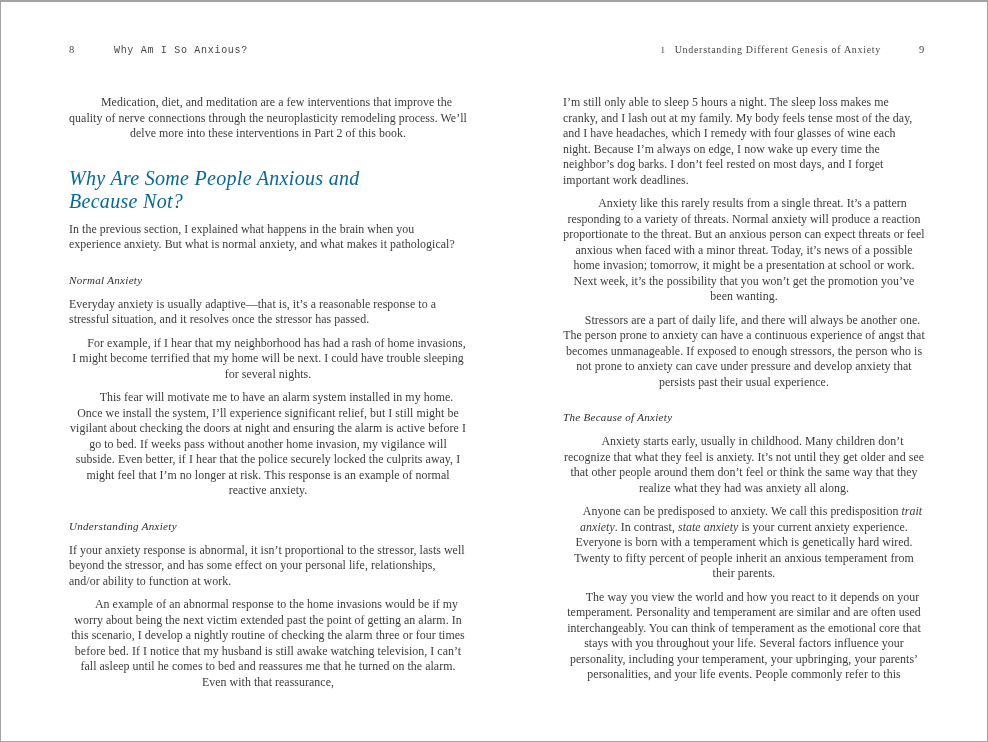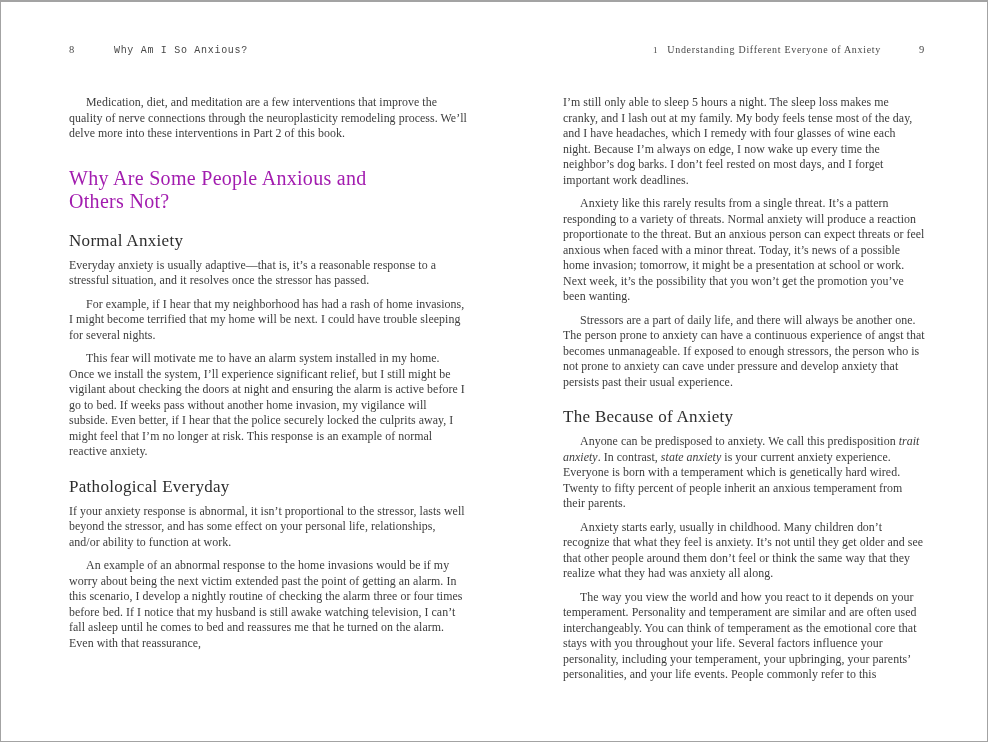--- a/index.html
+++ b/index.html
@@ -44,78 +44,81 @@
 
   .page-body p {
     font-size: 11.9px;
     line-height: 15.5px;
     margin: 8px 0 0 0;
     letter-spacing: 0.05px;
     color: #3c3c3c;
     text-align: left;
   }
   .page-body p:first-child { margin-top: 0; }
-  .page-body p.indent { text-indent: 17px; }
+  .page-body p.indent { text-indent: 17px; text-align: center; }
   .page-body p em { font-style: italic; }
 
   h1.section-heading {
     font-weight: 400;
     font-size: 20px;
     line-height: 23.5px;
-    color: #a21caf;
+    color: #0369a1;
     letter-spacing: 0.3px;
     margin: 25px 0 7px 0;
+    font-style: italic;
   }
   h1.section-heading .h-line { display: block; }
 
   h2.subsection-heading {
     font-weight: 400;
-    font-size: 17px;
+    font-size: 11px;
     line-height: 18px;
     color: #2d2d2d;
     letter-spacing: 0.3px;
     margin: 18px 0 4px 0;
+    font-style: italic;
   }
 </style>
 </head>
 <body>
 
 <div class="canvas">
 
   <section class="page page-left">
     <header class="running-head rh-left">
       <span class="folio">8</span>
       <span class="rh-title">Why Am I So Anxious?</span>
     </header>
     <div class="page-body">
       <p class="indent">Medication, diet, and meditation are a few interventions that improve the quality of nerve connections through the neuroplasticity remodeling process. We’ll delve more into these interventions in Part 2 of this book.</p>
       <h1 class="section-heading">
         <span class="h-line">Why Are Some People Anxious and</span>
-        <span class="h-line">Others Not?</span>
+        <span class="h-line">Because Not?</span>
       </h1>
+      <p>In the previous section, I explained what happens in the brain when you experience anxiety. But what is normal anxiety, and what makes it pathological?</p>
       <h2 class="subsection-heading">Normal Anxiety</h2>
       <p>Everyday anxiety is usually adaptive—that is, it’s a reasonable response to a stressful situation, and it resolves once the stressor has passed.</p>
       <p class="indent">For example, if I hear that my neighborhood has had a rash of home invasions, I might become terrified that my home will be next. I could have trouble sleeping for several nights.</p>
       <p class="indent">This fear will motivate me to have an alarm system installed in my home. Once we install the system, I’ll experience significant relief, but I still might be vigilant about checking the doors at night and ensuring the alarm is active before I go to bed. If weeks pass without another home invasion, my vigilance will subside. Even better, if I hear that the police securely locked the culprits away, I might feel that I’m no longer at risk. This response is an example of normal reactive anxiety.</p>
-      <h2 class="subsection-heading">Pathological Everyday</h2>
+      <h2 class="subsection-heading">Understanding Anxiety</h2>
       <p>If your anxiety response is abnormal, it isn’t proportional to the stressor, lasts well beyond the stressor, and has some effect on your personal life, relationships, and/or ability to function at work.</p>
       <p class="indent">An example of an abnormal response to the home invasions would be if my worry about being the next victim extended past the point of getting an alarm. In this scenario, I develop a nightly routine of checking the alarm three or four times before bed. If I notice that my husband is still awake watching television, I can’t fall asleep until he comes to bed and reassures me that he turned on the alarm. Even with that reassurance,</p>
     </div>
   </section>
 
   <section class="page page-right">
     <header class="running-head rh-right">
       <span class="rh-chapter">1</span>
-      <span class="rh-title">Understanding Different Everyone of Anxiety</span>
+      <span class="rh-title">Understanding Different Genesis of Anxiety</span>
       <span class="folio">9</span>
     </header>
     <div class="page-body">
       <p>I’m still only able to sleep 5 hours a night. The sleep loss makes me cranky, and I lash out at my family. My body feels tense most of the day, and I have headaches, which I remedy with four glasses of wine each night. Because I’m always on edge, I now wake up every time the neighbor’s dog barks. I don’t feel rested on most days, and I forget important work deadlines.</p>
       <p class="indent">Anxiety like this rarely results from a single threat. It’s a pattern responding to a variety of threats. Normal anxiety will produce a reaction proportionate to the threat. But an anxious person can expect threats or feel anxious when faced with a minor threat. Today, it’s news of a possible home invasion; tomorrow, it might be a presentation at school or work. Next week, it’s the possibility that you won’t get the promotion you’ve been wanting.</p>
       <p class="indent">Stressors are a part of daily life, and there will always be another one. The person prone to anxiety can have a continuous experience of angst that becomes unmanageable. If exposed to enough stressors, the person who is not prone to anxiety can cave under pressure and develop anxiety that persists past their usual experience.</p>
       <h2 class="subsection-heading">The Because of Anxiety</h2>
+      <p class="indent">Anxiety starts early, usually in childhood. Many children don’t recognize that what they feel is anxiety. It’s not until they get older and see that other people around them don’t feel or think the same way that they realize what they had was anxiety all along.</p>
       <p class="indent"><span>Anyone can be predisposed to anxiety. We call this predisposition </span><em>trait anxiety</em><span>. In contrast, </span><em>state anxiety</em><span> is your current anxiety experience. Everyone is born with a temperament which is genetically hard wired. Twenty to fifty percent of people inherit an anxious temperament from their parents.</span></p>
-      <p class="indent">Anxiety starts early, usually in childhood. Many children don’t recognize that what they feel is anxiety. It’s not until they get older and see that other people around them don’t feel or think the same way that they realize what they had was anxiety all along.</p>
       <p class="indent">The way you view the world and how you react to it depends on your temperament. Personality and temperament are similar and are often used interchangeably. You can think of temperament as the emotional core that stays with you throughout your life. Several factors influence your personality, including your temperament, your upbringing, your parents’ personalities, and your life events. People commonly refer to this</p>
     </div>
   </section>
 
 </div>
 
 </body></html>

